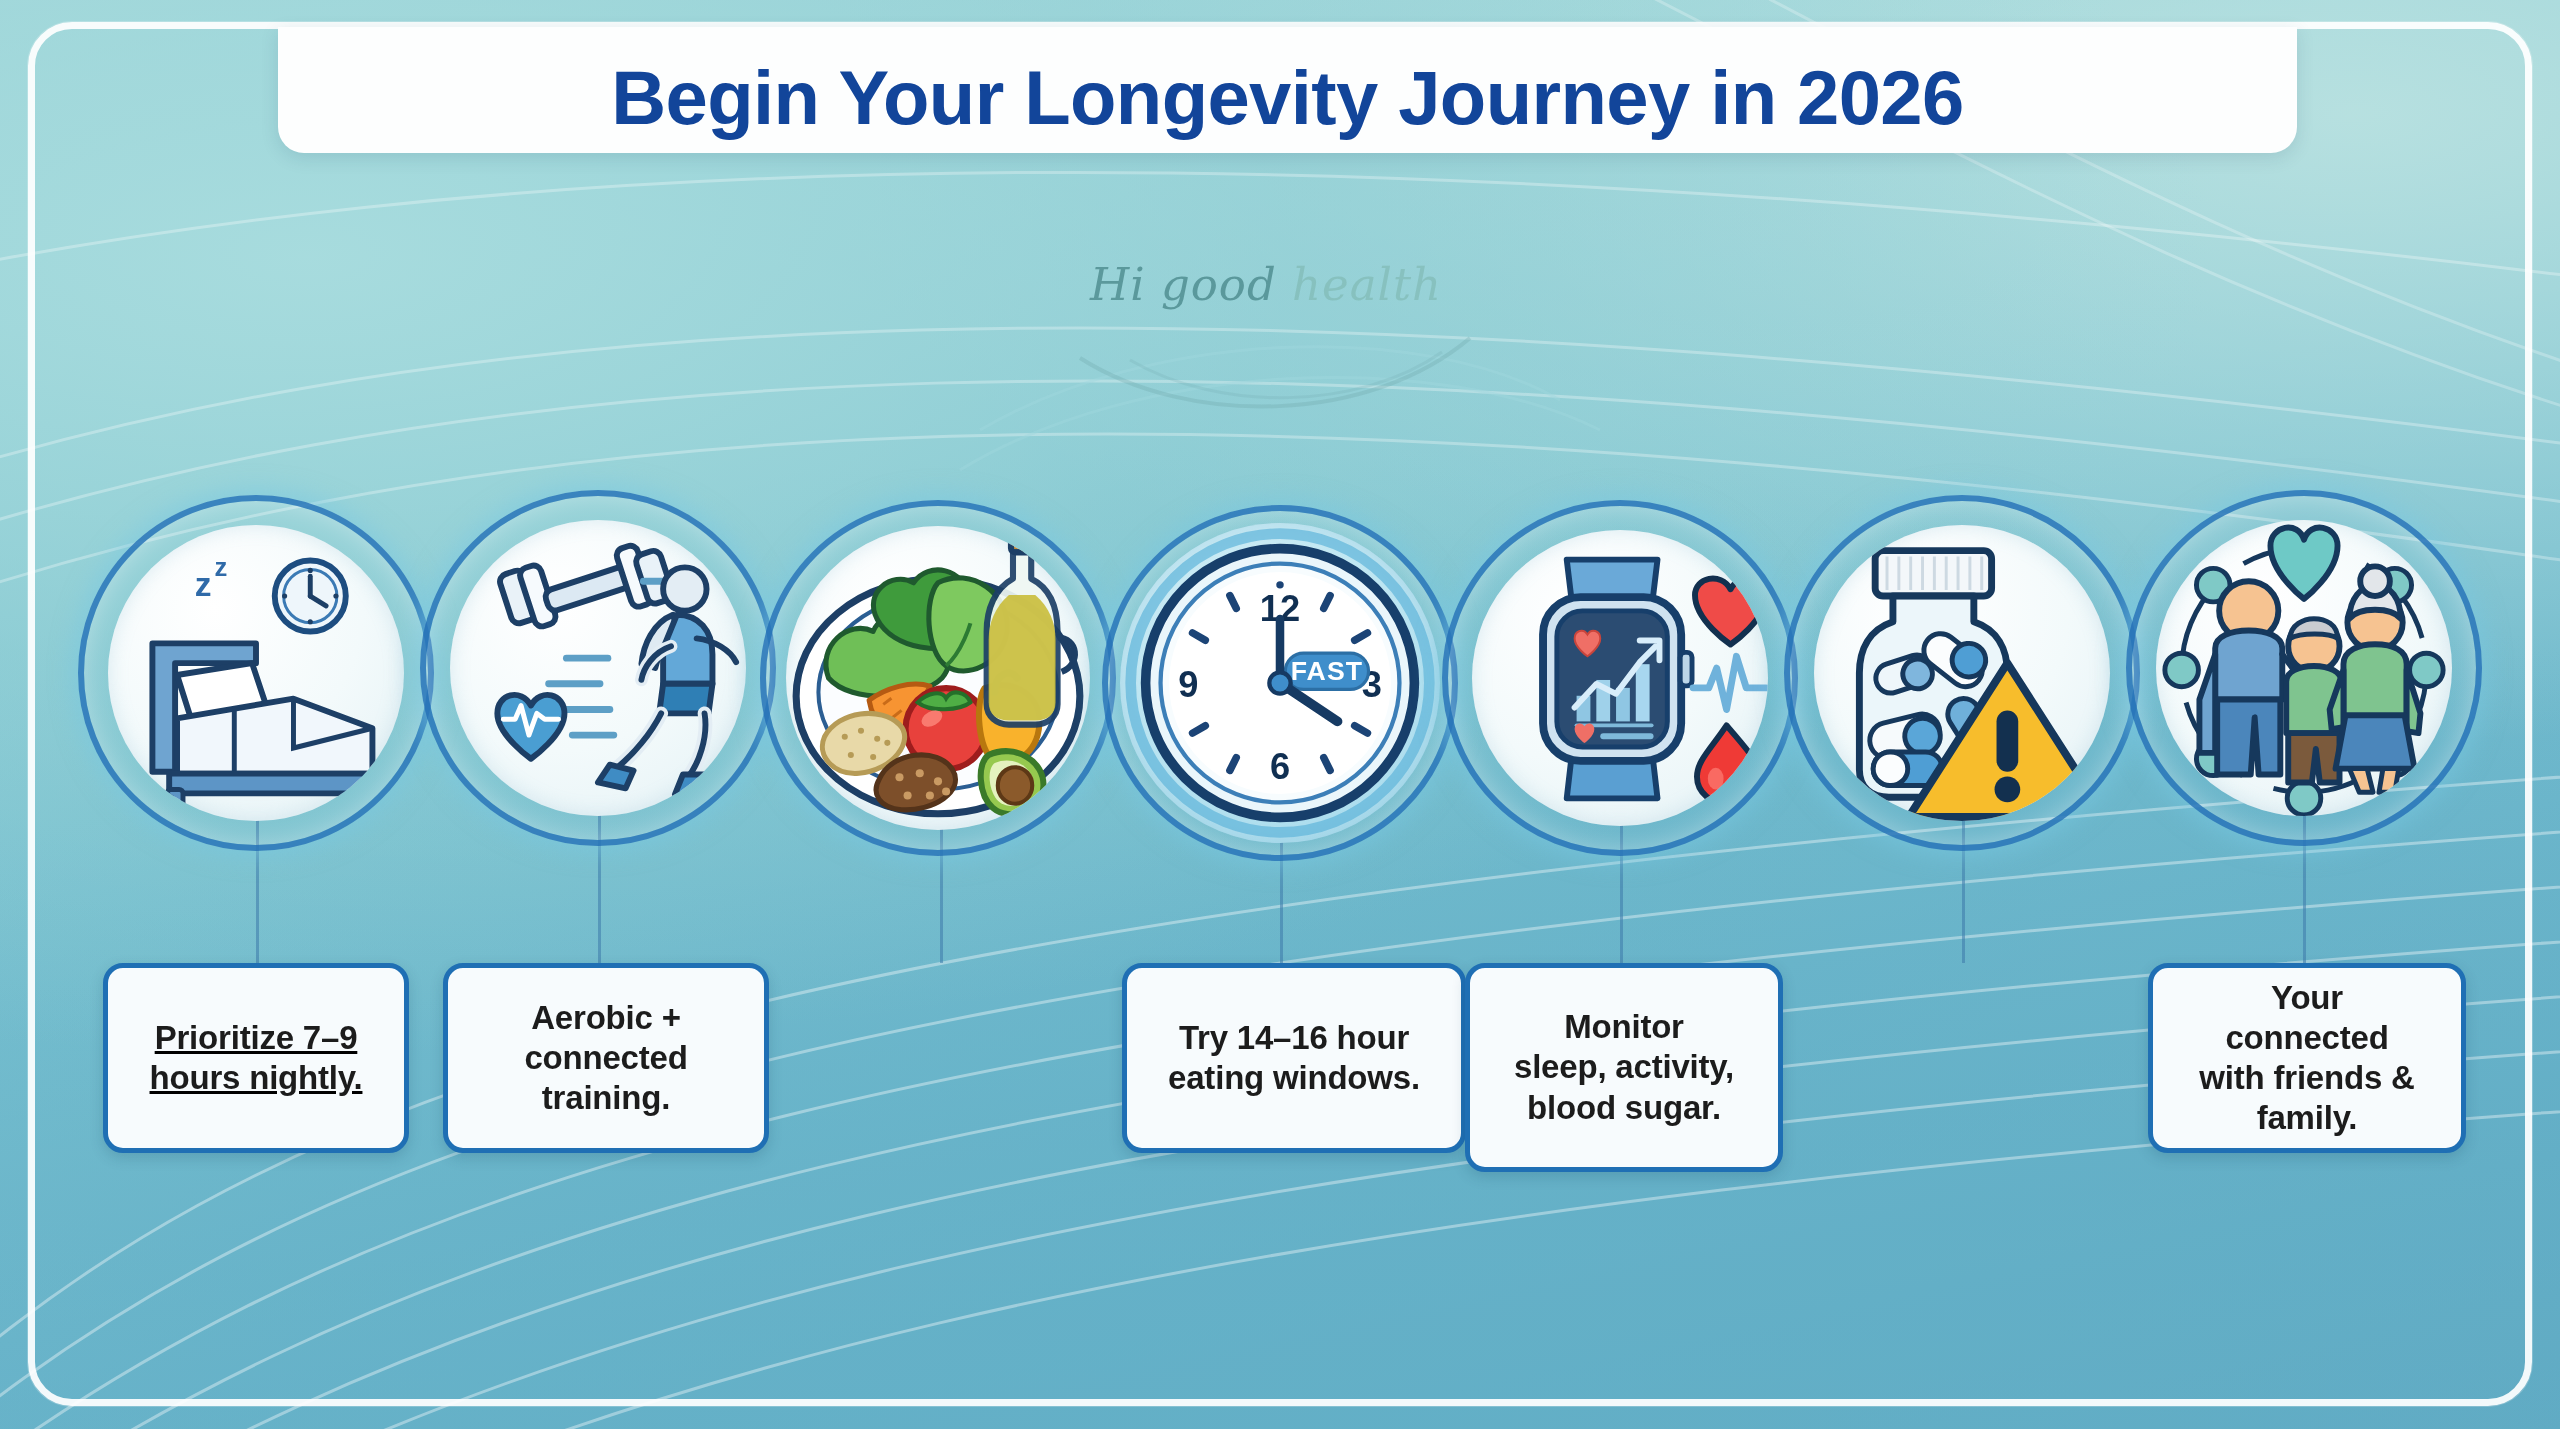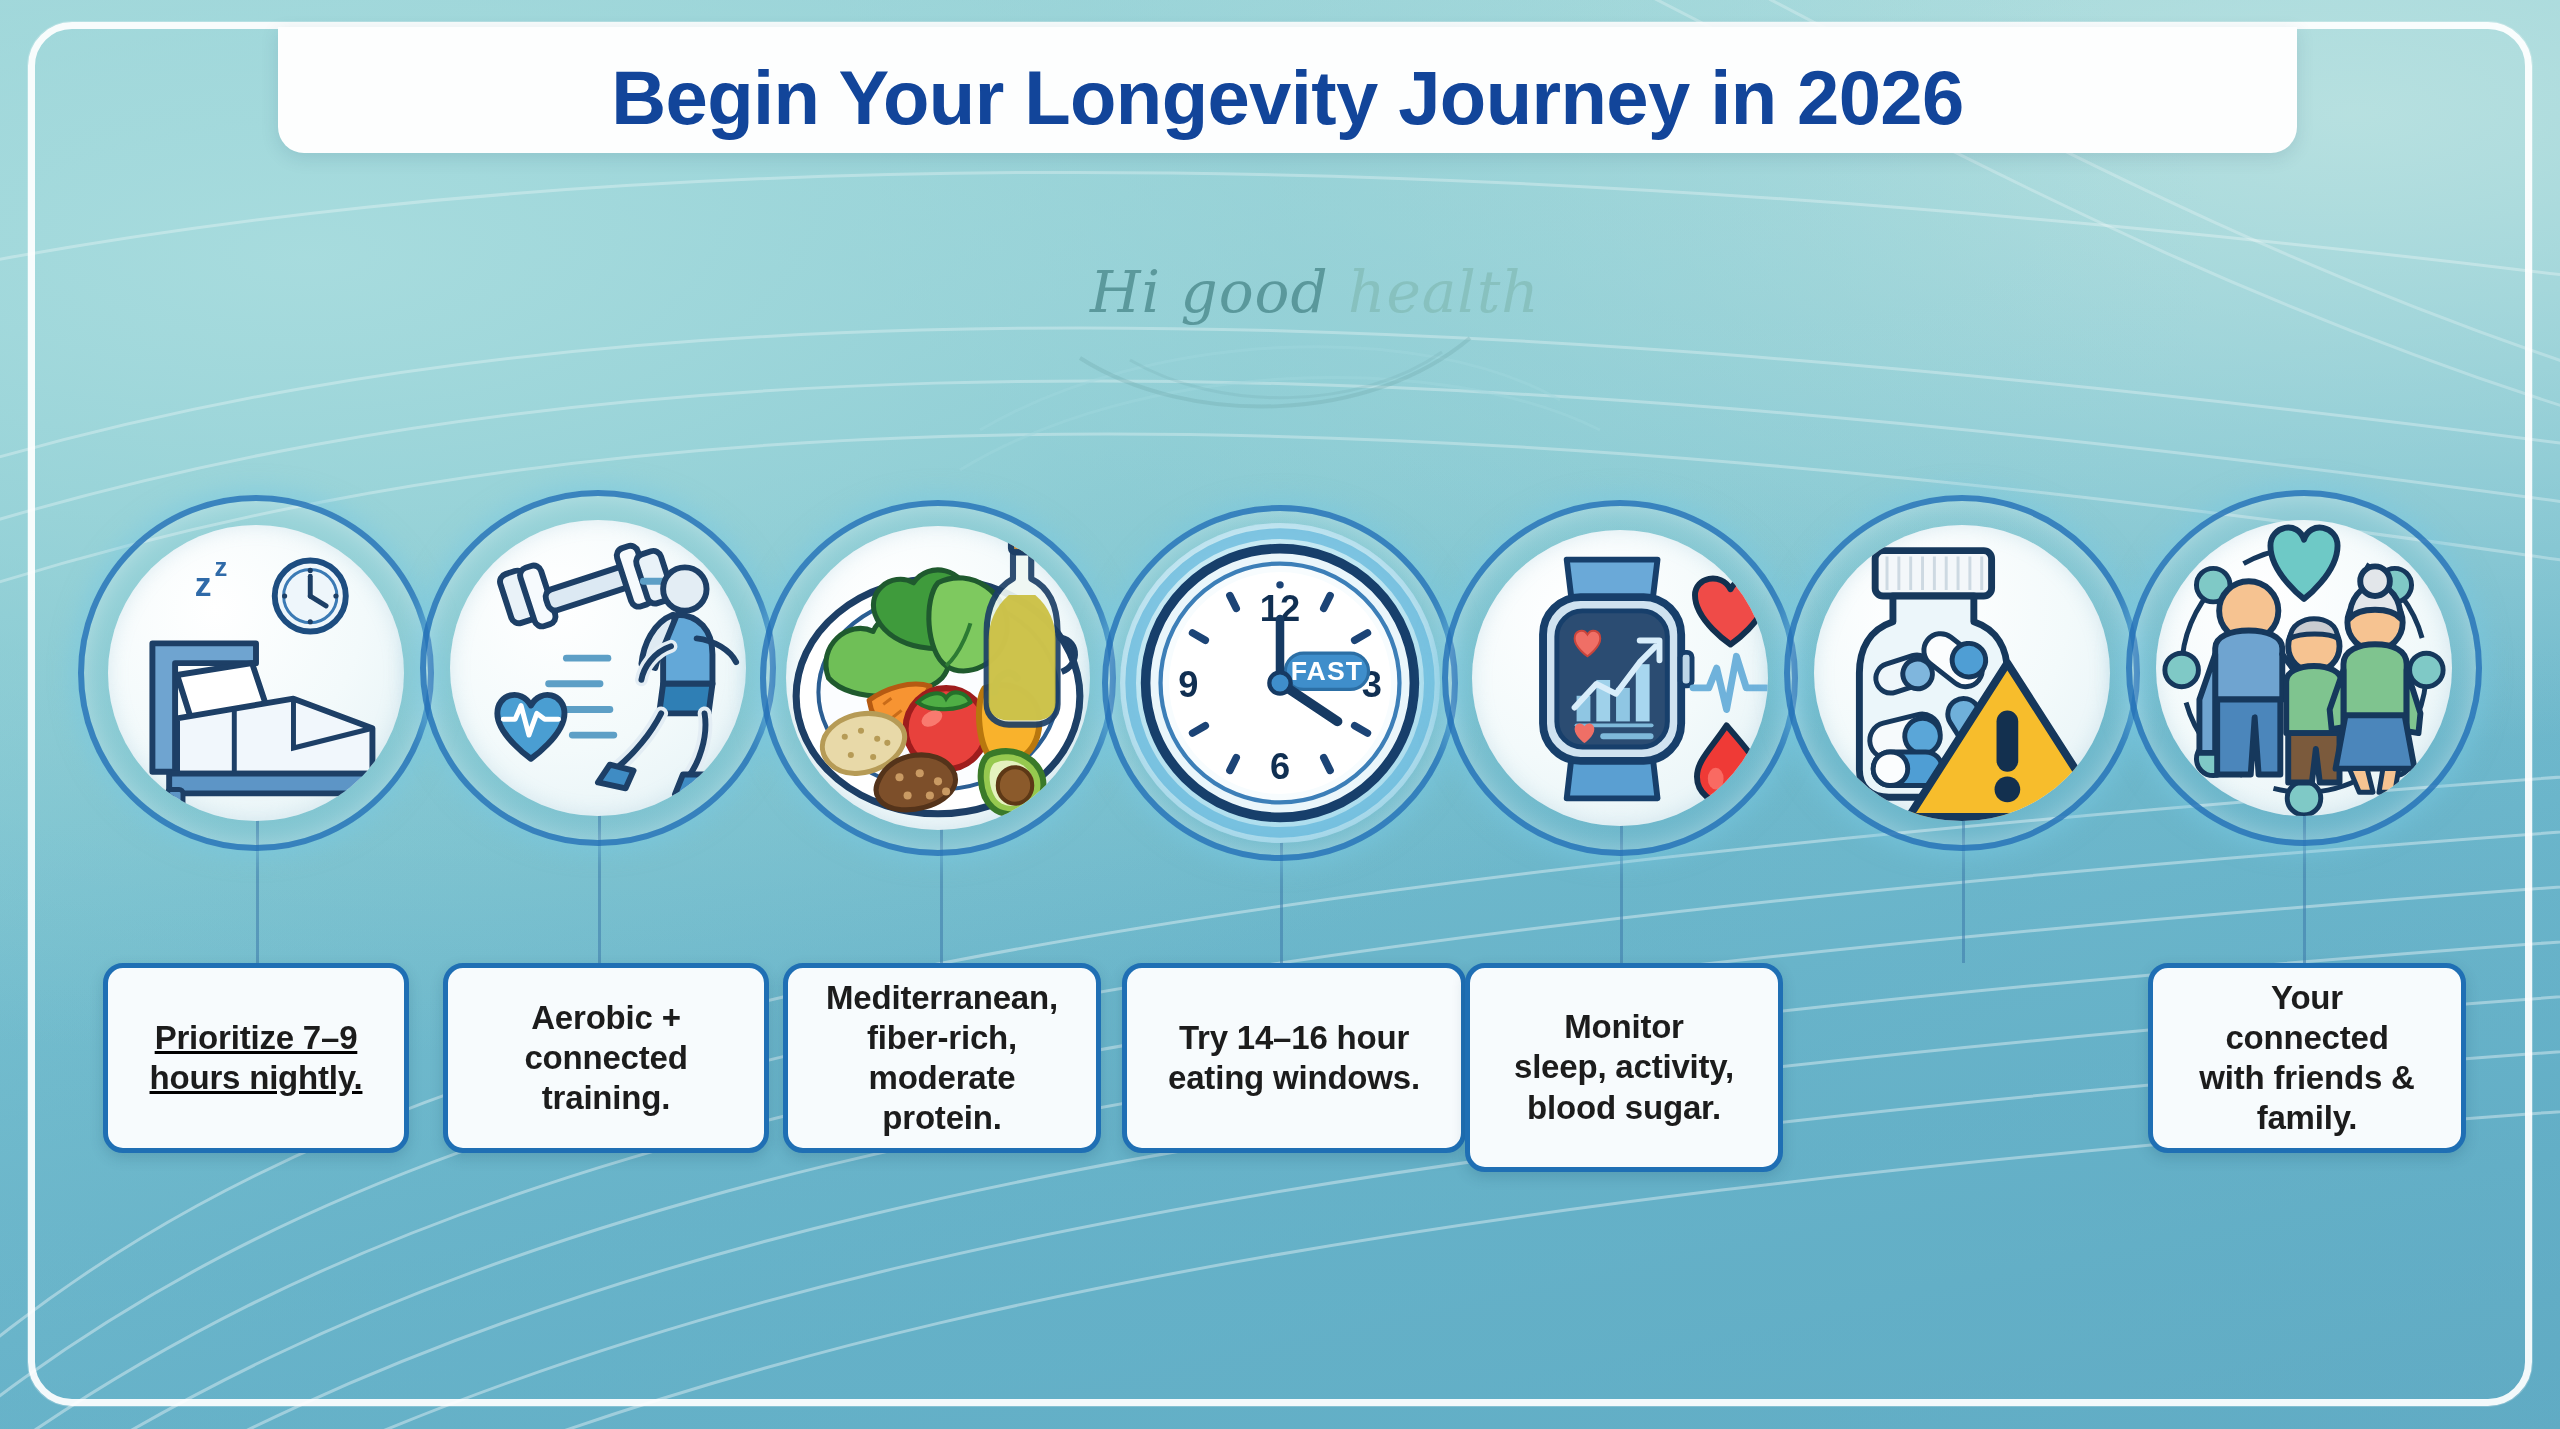--- a/index.html
+++ b/index.html
@@ -59,21 +59,21 @@
   
   #watermark {
     position: absolute;
     left: 1090px; top: 258px;
     width: 420px; height: 170px;
     pointer-events: none;
   }
   #watermark-text {
     font-family: "DejaVu Serif", serif;
     font-style: italic;
-    font-size: 58px;
+    font-size: 45px;
     color: rgba(42,105,108,0.55);
     letter-spacing: 1px;
     white-space: nowrap;
   }
   #watermark-text .faded { color: rgba(120,178,168,0.52); }
 
   
   .icon-badge {
     position: absolute;
     border-radius: 50%;
@@ -470,28 +470,20 @@
   </div>
 
   <div class="caption-box" style="left:443px; top:963px; width:326px; height:190px;">
     <div class="caption-text">
       <div>Aerobic +</div>
       <div>connected</div>
       <div>training.</div>
     </div>
   </div>
 
-  <div class="caption-box" style="left:783px; top:963px; width:318px; height:190px;">
-    <div class="caption-text">
-      <div>Mediterranean,</div>
-      <div>fiber-rich,</div>
-      <div>moderate</div>
-      <div>protein.</div>
-    </div>
-  </div>
 
   <div class="caption-box" style="left:1122px; top:963px; width:344px; height:190px;">
     <div class="caption-text">
       <div>Try 14–16 hour</div>
       <div>eating windows.</div>
     </div>
   </div>
 
   <div class="caption-box" style="left:1465px; top:963px; width:318px; height:209px;">
     <div class="caption-text">

